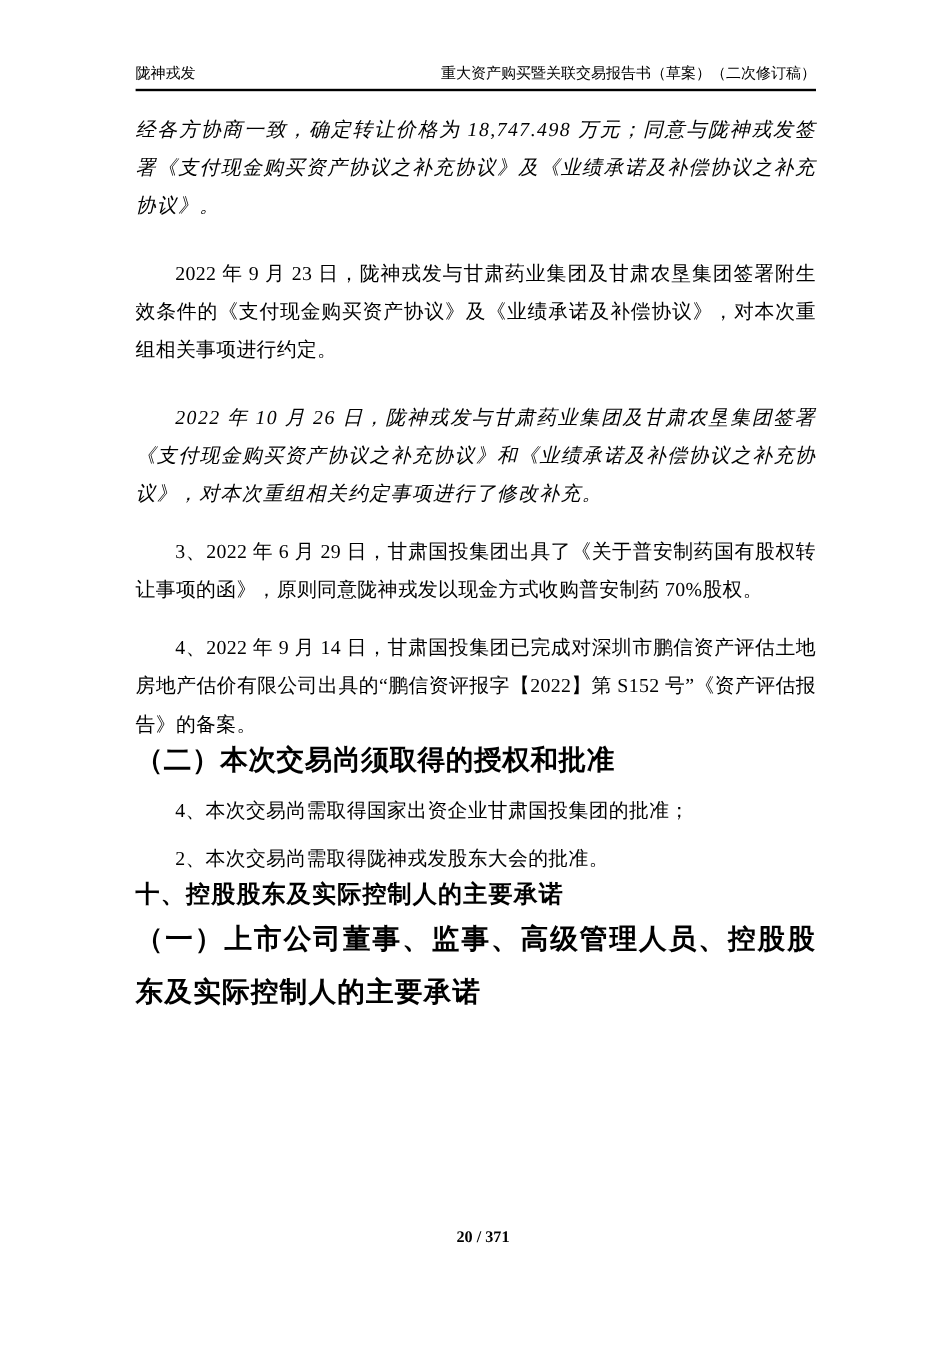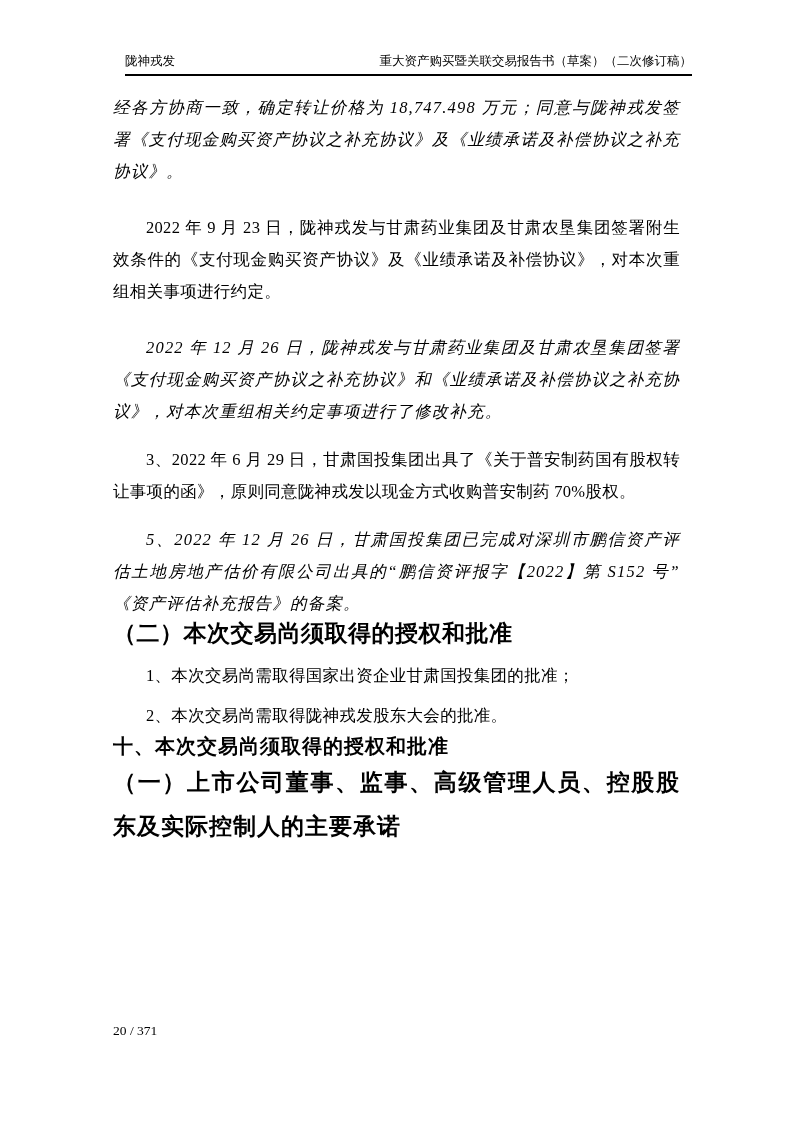--- a/index.html
+++ b/index.html
@@ -22,21 +22,20 @@
     left: 113px;
     width: 567px;
     top: 53px;
     display: flex;
     justify-content: space-between;
     align-items: flex-end;
     font-size: 12.5px;
     line-height: 17px;
     padding-bottom: 4px;
     border-bottom: 2px solid #000000;
-    margin-left: 12px;
   }
   .header .left { white-space: nowrap; }
   .header .right { white-space: nowrap; }
   
   .content {
     position: absolute;
     left: 113px;
     top: 90px;
     width: 567px;
   }
@@ -78,59 +77,59 @@
     font-family: "Liberation Sans", "DejaVu Sans", sans-serif;
     font-weight: bold;
     font-size: 20px;
     line-height: 28px;
     letter-spacing: 1px;
   }
   
   .footer {
     position: absolute;
     top: 1022px;
-    left: 113px;
+    left: 123px;
     width: 559px;
-    text-align: left;
+    text-align: center;
     font-size: 13.5px;
-    font-weight: normal;
+    font-weight: bold;
     line-height: 18px;
   }
 </style>
 </head>
 <body>
 
 <div class="page">
 
   <div class="header">
     <span class="left">陇神戎发</span>
     <span class="right">重大资产购买暨关联交易报告书（草案）（二次修订稿）</span>
   </div>
 
   <div class="content">
 
     <p class="para kai-bold mt2">经各方协商一致，确定转让价格为 18,747.498 万元；同意与陇神戎发签署《支付现金购买资产协议之补充协议》及《业绩承诺及补偿协议之补充协议》。</p>
 
     <p class="para indent mt12">2022 年 9 月 23 日，陇神戎发与甘肃药业集团及甘肃农垦集团签署附生效条件的《支付现金购买资产协议》及《业绩承诺及补偿协议》，对本次重组相关事项进行约定。</p>
 
-    <p class="para indent kai-bold mt12">2022 年 12 月 26 日，陇神戎发与甘肃药业集团及甘肃农垦集团签署《支付现金购买资产协议之补充协议》和《业绩承诺及补偿协议之补充协议》，对本次重组相关约定事项进行了修改补充。</p>
+    <p class="para indent kai-bold mt12">2022 年 10 月 26 日，陇神戎发与甘肃药业集团及甘肃农垦集团签署《支付现金购买资产协议之补充协议》和《业绩承诺及补偿协议之补充协议》，对本次重组相关约定事项进行了修改补充。</p>
 
     <p class="para indent mt10">3、2022 年 6 月 29 日，甘肃国投集团出具了《关于普安制药国有股权转让事项的函》，原则同意陇神戎发以现金方式收购普安制药 70%股权。</p>
 
+    <p class="para indent mt10">4、2022 年 9 月 14 日，甘肃国投集团已完成对深圳市鹏信资产评估土地房地产估价有限公司出具的“鹏信资评报字【2022】第 S152 号”《资产评估报告》的备案。</p>
 
-    <p class="para indent kai-bold mt10">5、2022 年 12 月 26 日，甘肃国投集团已完成对深圳市鹏信资产评估土地房地产估价有限公司出具的“鹏信资评报字【2022】第 S152 号” 《资产评估补充报告》的备案。</p>
 
     <h3 class="heading2 mt10">（二）本次交易尚须取得的授权和批准</h3>
 
-    <p class="para indent mt14">1、本次交易尚需取得国家出资企业甘肃国投集团的批准；</p>
+    <p class="para indent mt14">4、本次交易尚需取得国家出资企业甘肃国投集团的批准；</p>
 
     <p class="para indent mt8">2、本次交易尚需取得陇神戎发股东大会的批准。</p>
 
 
-    <h2 class="heading1 mt18">十、本次交易尚须取得的授权和批准</h2>
+    <h2 class="heading1 mt18">十、控股股东及实际控制人的主要承诺</h2>
 
     <h3 class="heading2 multiline mt20">（一）上市公司董事、监事、高级管理人员、控股股东及实际控制人的主要承诺</h3>
 
   </div>
 
   <div class="footer">
     <span>20 / 371</span>
   </div>
 
 </div>

